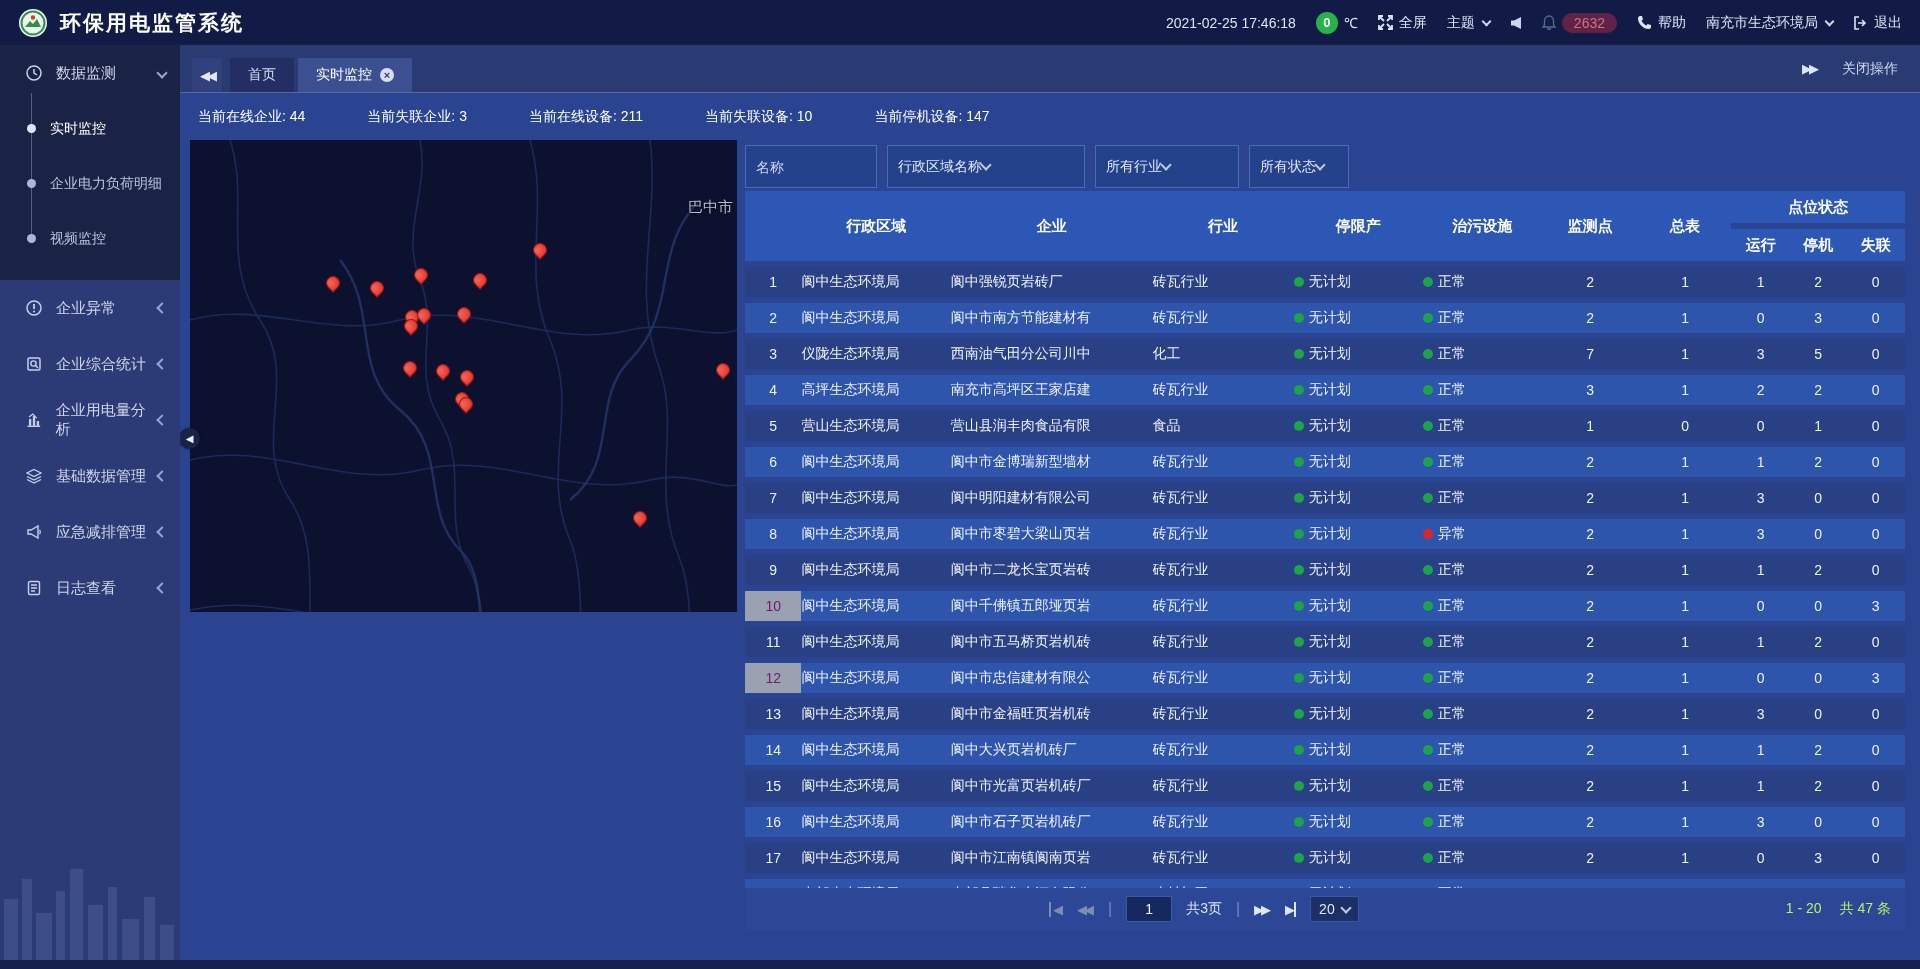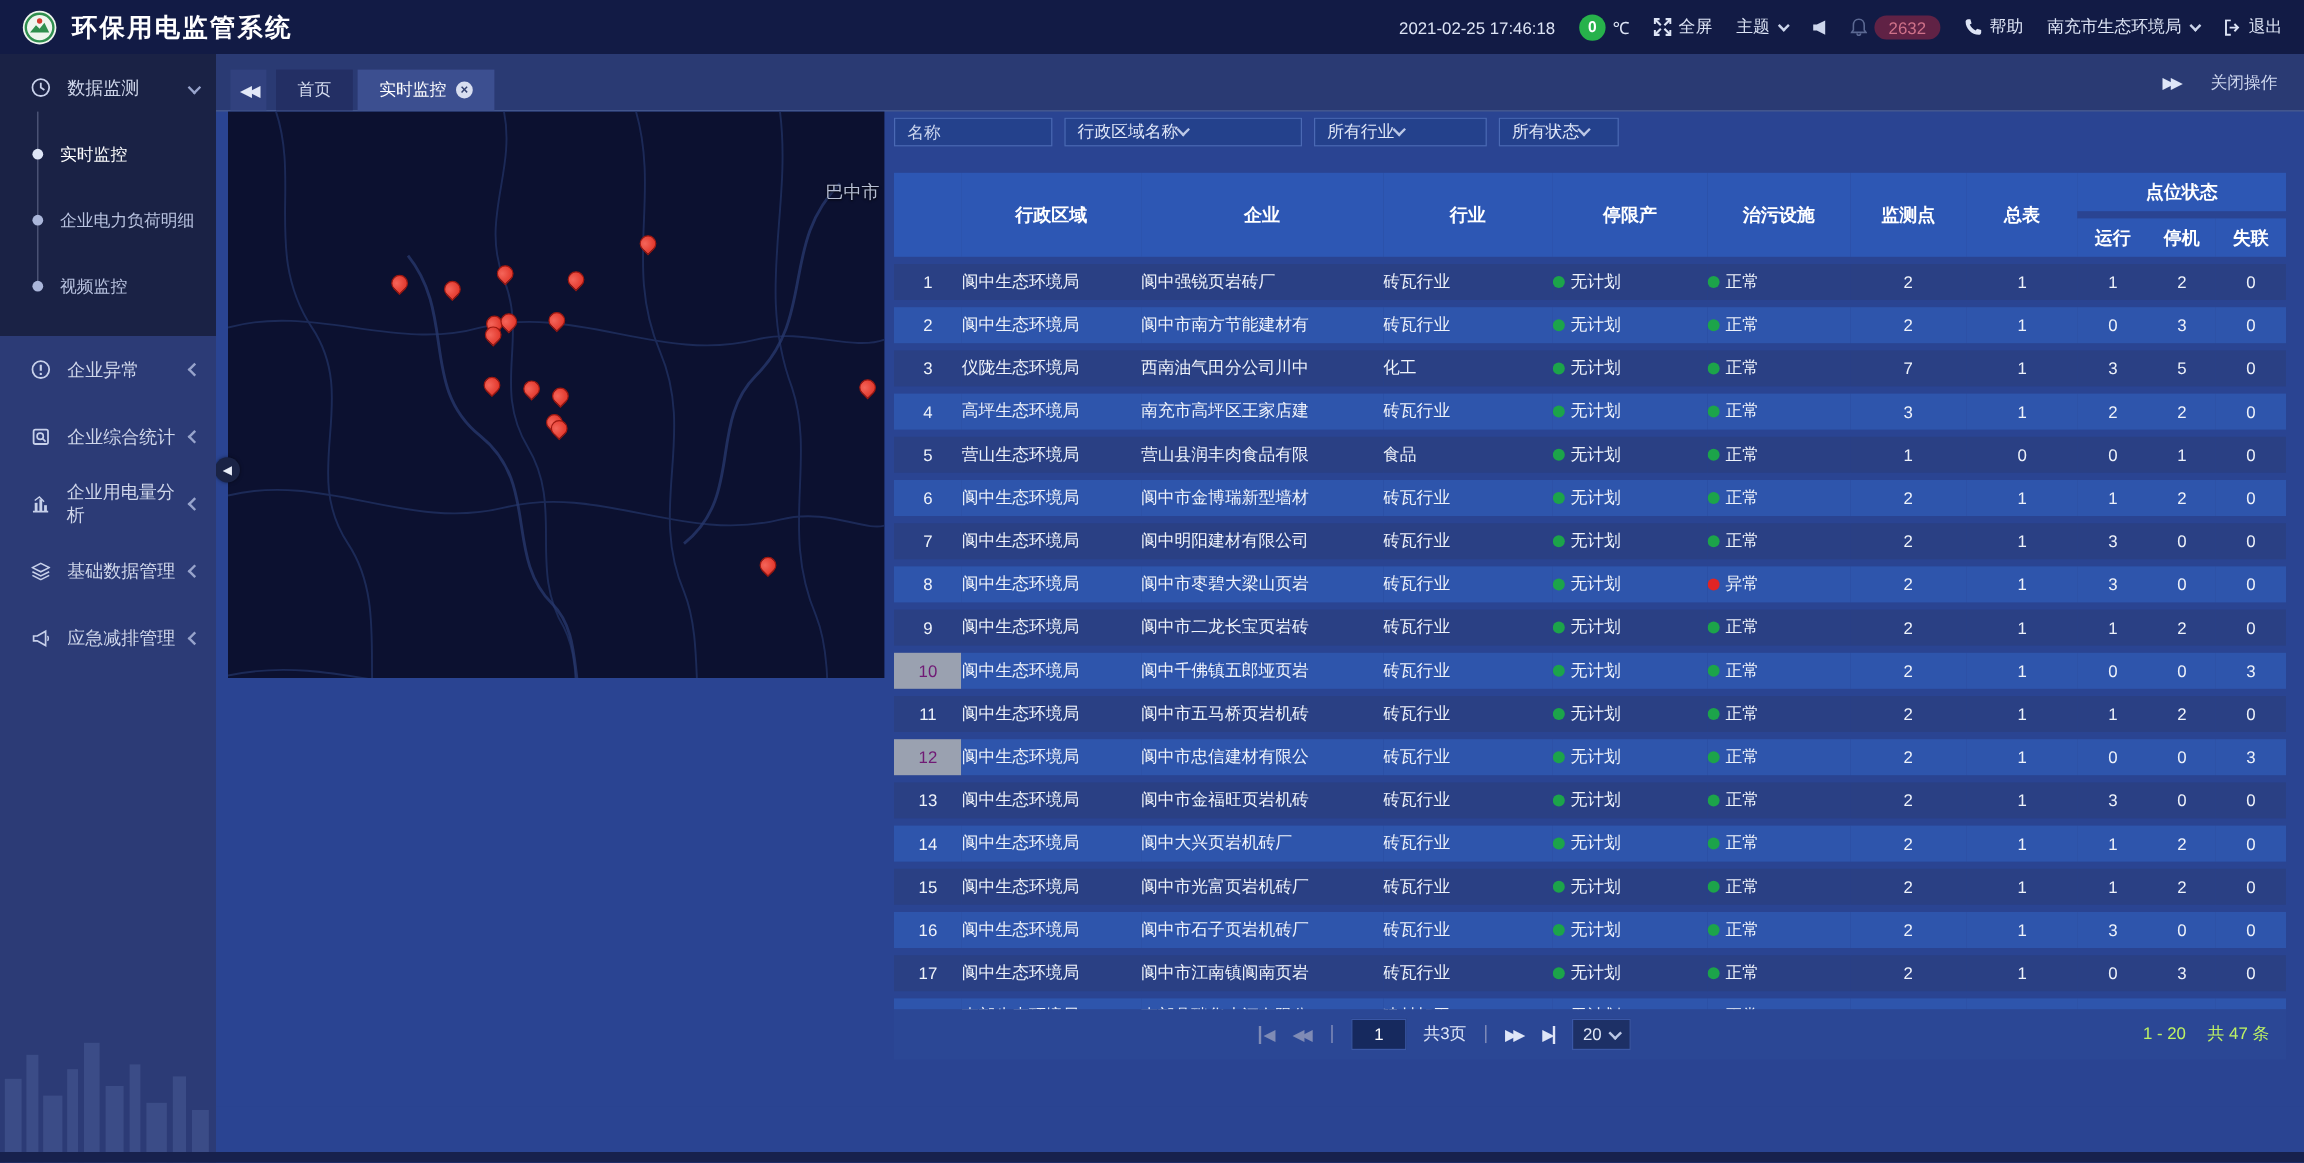--- a/index.html
+++ b/index.html
@@ -72,21 +72,21 @@
   .pin { position:absolute; width:14px; height:14px; border-radius:50% 50% 50% 0;
     transform:rotate(-45deg); background:radial-gradient(circle at 35% 35%, #f4655a, #dd2b1f);
     border:1px solid #9e1810; cursor:pointer; }
   .map-collapse { position:absolute; left:-1px; top:288px; width:21px; height:21px; border-radius:50%;
     background:#1a2345; color:#e8edf8; font-size:10px; display:flex; align-items:center;
     justify-content:center; cursor:pointer; z-index:5; box-shadow:0 0 3px rgba(0,0,0,.5); }
 
   
   .panel { position:absolute; left:565px; top:5px; width:1160px; height:788px; overflow:hidden; }
   .filters { display:flex; gap:10px; height:30px; }
-  .f-box { background:#24418c; border:1px solid #4b69b4; height:24px; display:flex;
+  .f-box { background:#24418c; border:1px solid #4b69b4; height:43px; display:flex;
     align-items:center; padding:0 10px; color:#dfe6f7; font-size:14px; }
   .f-input { width:132px; }
   .f-input input { background:transparent; border:none; outline:none; color:#fff; font-size:14px; width:100%;
     font-family:"Liberation Sans", sans-serif; }
   .f-input input::placeholder { color:#cdd7ef; opacity:1; }
   .f-select { justify-content:flex-start; cursor:pointer; }
   .f-region { width:198px; } .f-industry { width:144px; } .f-status { width:100px; }
   .f-caret { width:8px; height:8px; border-left:2px solid #bcc8e6; border-bottom:2px solid #bcc8e6;
     transform:rotate(-45deg); margin-top:-4px; }
 
@@ -250,20 +250,28 @@
           <span class="chev left"></span>
         </div>
         <div class="menu-item">
           <svg width="16" height="16" viewBox="0 0 16 16">
             <path d="M2 6 H5 L12 2 V14 L5 10 H2 Z" fill="none" stroke="#c7d0ea" stroke-width="1.4"></path>
             <path d="M13.5 6 C14.5 7 14.5 9 13.5 10" fill="none" stroke="#c7d0ea" stroke-width="1.3"></path>
           </svg>
           <span class="mi-label">应急减排管理</span>
           <span class="chev left"></span>
         </div>
+        <div class="menu-item">
+          <svg width="16" height="16" viewBox="0 0 16 16">
+            <rect x="2.5" y="1.5" width="11" height="13" rx="1.5" fill="none" stroke="#c7d0ea" stroke-width="1.4"></rect>
+            <path d="M5 5 H11 M5 8 H11 M5 11 H9" stroke="#c7d0ea" stroke-width="1.3"></path>
+          </svg>
+          <span class="mi-label">日志查看</span>
+          <span class="chev left"></span>
+        </div>
       </nav>
     <svg class="skyline" viewBox="0 0 180 130">
       <g fill="#9db9f0">
         <rect x="4" y="60" width="14" height="70"></rect>
           <rect x="22" y="40" width="10" height="90"></rect>
         <rect x="36" y="74" width="16" height="56"></rect>
           <rect x="56" y="52" width="9" height="78"></rect>
         <rect x="70" y="30" width="13" height="100"></rect>
           <rect x="88" y="66" width="15" height="64"></rect>
         <rect x="108" y="48" width="9" height="82"></rect>
@@ -286,20 +294,27 @@
             <span>实时监控</span>
             <span class="tab-close">×</span>
           </div>
         </div>
       <div class="tabbar-right">
         <span class="dbl">▶▶</span>
         <span>关闭操作</span>
       </div>
     </div>
 
+    <div class="statsbar" id="statsbar">
+        <span>当前在线企业: 44</span>
+        <span>当前失联企业: 3</span>
+        <span>当前在线设备: 211</span>
+        <span>当前失联设备: 10</span>
+        <span>当前停机设备: 147</span>
+      </div>
 
     <div class="content">
 
       <div class="map">
         <svg class="roads" width="547" height="640" viewBox="0 0 547 640">
           <g fill="none" stroke="#1e2d5c" stroke-width="1.6" opacity="0.9">
             <path d="M40 0 C60 60 30 120 70 180 C110 240 60 300 100 360 C140 420 100 500 140 560 C160 590 150 620 160 640"></path>
             <path d="M230 0 C240 50 210 90 230 140 C250 190 220 230 250 280 C280 330 250 380 280 430 C300 470 280 520 300 560"></path>
             <path d="M0 180 C70 160 140 200 210 180 C290 160 360 210 440 190 C480 180 520 200 547 190"></path>
             <path d="M0 320 C80 300 150 350 230 330 C310 310 380 360 460 340 C500 330 530 350 547 345"></path>

